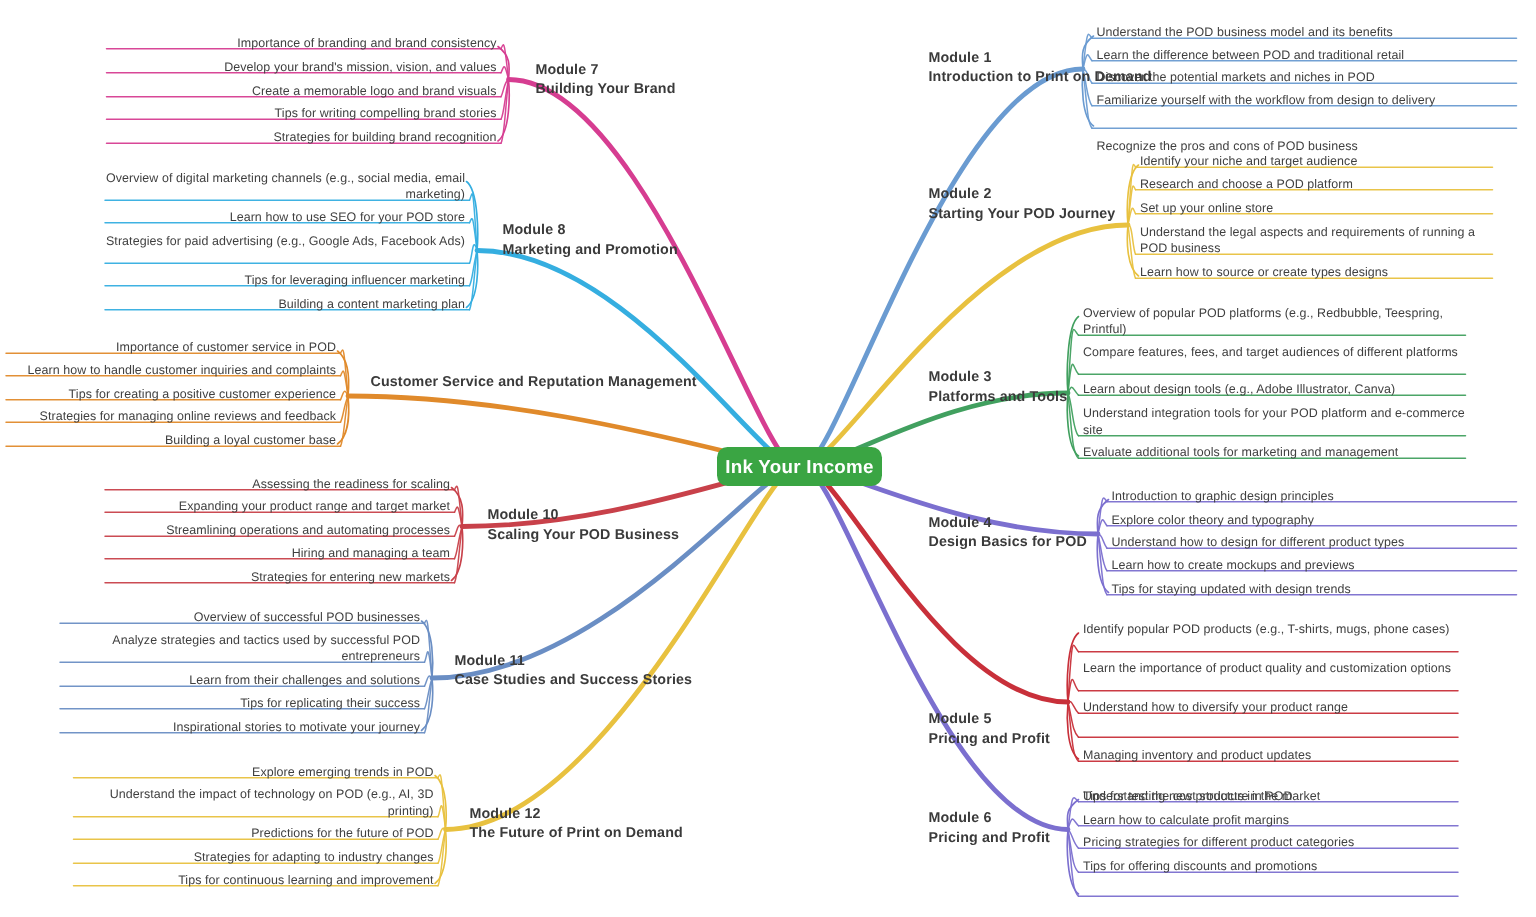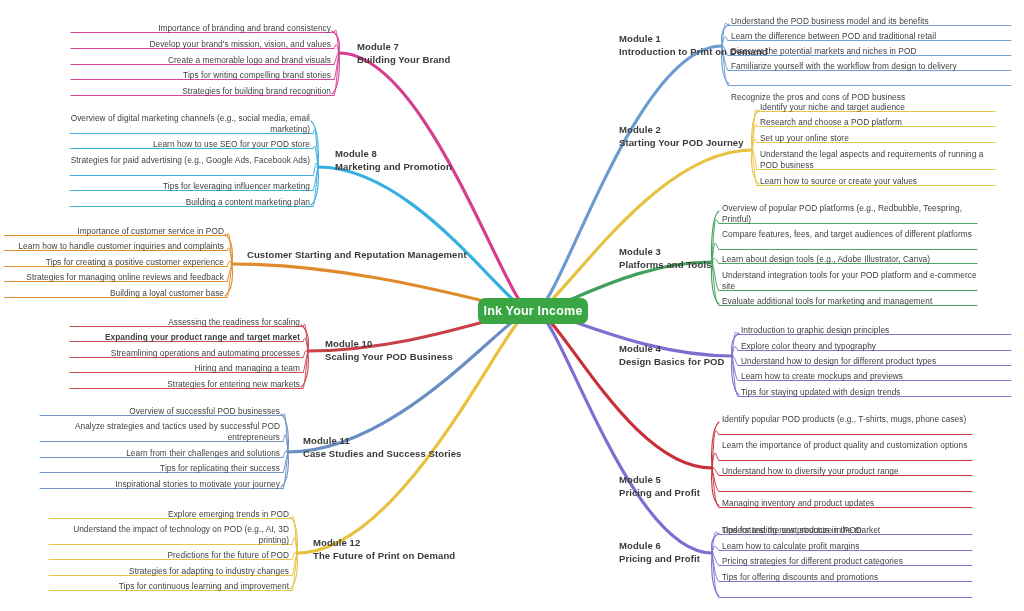--- a/index.html
+++ b/index.html
@@ -197,21 +197,21 @@
       </div>
       <div class="module-label" style="left: 357px; top: 41px;">
         <div>Module 7</div>
         <div>Building Your Brand</div>
       </div>
       <div class="module-label" style="left: 335px; top: 148px;">
         <div>Module 8</div>
         <div>Marketing and Promotion</div>
       </div>
       <div class="module-label" style="left: 247px; top: 249px;">
-        <div>Customer Starting and Reputation Management</div>
+        <div>Customer Service and Reputation Management</div>
       </div>
       <div class="module-label" style="left: 325px; top: 338px;">
         <div>Module 10</div>
         <div>Scaling Your POD Business</div>
       </div>
       <div class="module-label" style="left: 303px; top: 435px;">
         <div>Module 11</div>
         <div>Case Studies and Success Stories</div>
       </div>
       <div class="module-label" style="left: 313px; top: 537px;">
@@ -222,21 +222,21 @@
   <div id="leaves">
       <div class="leaf rt" style="top: 16px; width: 280px; left: 731px;">Understand the POD business model and its benefits</div>
       <div class="leaf rt" style="top: 31px; width: 280px; left: 731px;">Learn the difference between POD and traditional retail</div>
       <div class="leaf rt" style="top: 46px; width: 280px; left: 731px;">Discover the potential markets and niches in POD</div>
       <div class="leaf rt" style="top: 61px; width: 280px; left: 731px;">Familiarize yourself with the workflow from design to delivery</div>
       <div class="leaf rt" style="top: 76px; width: 280px; left: 731px; margin-top: 16px;">Recognize the pros and cons of POD business</div>
       <div class="leaf rt" style="top: 102px; width: 235px; left: 760px;">Identify your niche and target audience</div>
       <div class="leaf rt" style="top: 117px; width: 235px; left: 760px;">Research and choose a POD platform</div>
       <div class="leaf rt" style="top: 133px; width: 235px; left: 760px;">Set up your online store</div>
       <div class="leaf rt" style="top: 149px; width: 235px; left: 760px;">Understand the legal aspects and requirements of running a POD business</div>
-      <div class="leaf rt" style="top: 176px; width: 235px; left: 760px;">Learn how to source or create your values</div>
+      <div class="leaf rt" style="top: 176px; width: 235px; left: 760px;">Learn how to source or create types designs</div>
       <div class="leaf rt" style="top: 203px; width: 255px; left: 722px;">Overview of popular POD platforms (e.g., Redbubble, Teespring, Printful)</div>
       <div class="leaf rt" style="top: 229px; width: 255px; left: 722px;">Compare features, fees, and target audiences of different platforms</div>
       <div class="leaf rt" style="top: 254px; width: 255px; left: 722px;">Learn about design tools (e.g., Adobe Illustrator, Canva)</div>
       <div class="leaf rt" style="top: 270px; width: 255px; left: 722px;">Understand integration tools for your POD platform and e-commerce site</div>
       <div class="leaf rt" style="top: 296px; width: 255px; left: 722px;">Evaluate additional tools for marketing and management</div>
       <div class="leaf rt" style="top: 325px; width: 270px; left: 741px;">Introduction to graphic design principles</div>
       <div class="leaf rt" style="top: 341px; width: 270px; left: 741px;">Explore color theory and typography</div>
       <div class="leaf rt" style="top: 356px; width: 270px; left: 741px;">Understand how to design for different product types</div>
       <div class="leaf rt" style="top: 371px; width: 270px; left: 741px;">Learn how to create mockups and previews</div>
       <div class="leaf rt" style="top: 387px; width: 270px; left: 741px;">Tips for staying updated with design trends</div>
@@ -259,21 +259,21 @@
       <div class="leaf lf" style="top: 139px; width: 240px; left: 70px;">Learn how to use SEO for your POD store</div>
       <div class="leaf lf" style="top: 155px; width: 240px; left: 70px;">Strategies for paid advertising (e.g., Google Ads, Facebook Ads)</div>
       <div class="leaf lf" style="top: 181px; width: 240px; left: 70px;">Tips for leveraging influencer marketing</div>
       <div class="leaf lf" style="top: 197px; width: 240px; left: 70px;">Building a content marketing plan</div>
       <div class="leaf lf" style="top: 226px; width: 220px; left: 4px;">Importance of customer service in POD</div>
       <div class="leaf lf" style="top: 241px; width: 220px; left: 4px;">Learn how to handle customer inquiries and complaints</div>
       <div class="leaf lf" style="top: 257px; width: 220px; left: 4px;">Tips for creating a positive customer experience</div>
       <div class="leaf lf" style="top: 272px; width: 220px; left: 4px;">Strategies for managing online reviews and feedback</div>
       <div class="leaf lf" style="top: 288px; width: 220px; left: 4px;">Building a loyal customer base</div>
       <div class="leaf lf" style="top: 317px; width: 230px; left: 70px;">Assessing the readiness for scaling</div>
-      <div class="leaf lf" style="top: 332px; width: 230px; left: 70px; font-weight: bold;">Expanding your product range and target market</div>
+      <div class="leaf lf" style="top: 332px; width: 230px; left: 70px;">Expanding your product range and target market</div>
       <div class="leaf lf" style="top: 348px; width: 230px; left: 70px;">Streamlining operations and automating processes</div>
       <div class="leaf lf" style="top: 363px; width: 230px; left: 70px;">Hiring and managing a team</div>
       <div class="leaf lf" style="top: 379px; width: 230px; left: 70px;">Strategies for entering new markets</div>
       <div class="leaf lf" style="top: 406px; width: 240px; left: 40px;">Overview of successful POD businesses</div>
       <div class="leaf lf" style="top: 421px; width: 240px; left: 40px;">Analyze strategies and tactics used by successful POD entrepreneurs</div>
       <div class="leaf lf" style="top: 448px; width: 240px; left: 40px;">Learn from their challenges and solutions</div>
       <div class="leaf lf" style="top: 463px; width: 240px; left: 40px;">Tips for replicating their success</div>
       <div class="leaf lf" style="top: 479px; width: 240px; left: 40px;">Inspirational stories to motivate your journey</div>
       <div class="leaf lf" style="top: 509px; width: 240px; left: 49px;">Explore emerging trends in POD</div>
       <div class="leaf lf" style="top: 524px; width: 240px; left: 49px;">Understand the impact of technology on POD (e.g., AI, 3D printing)</div>

